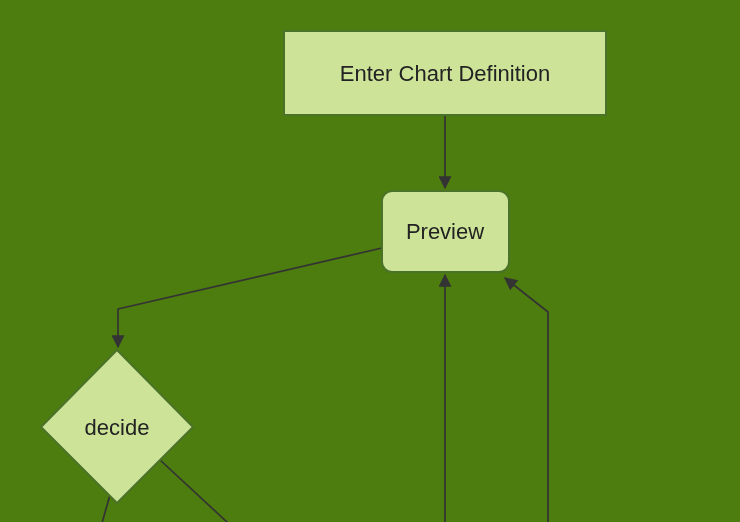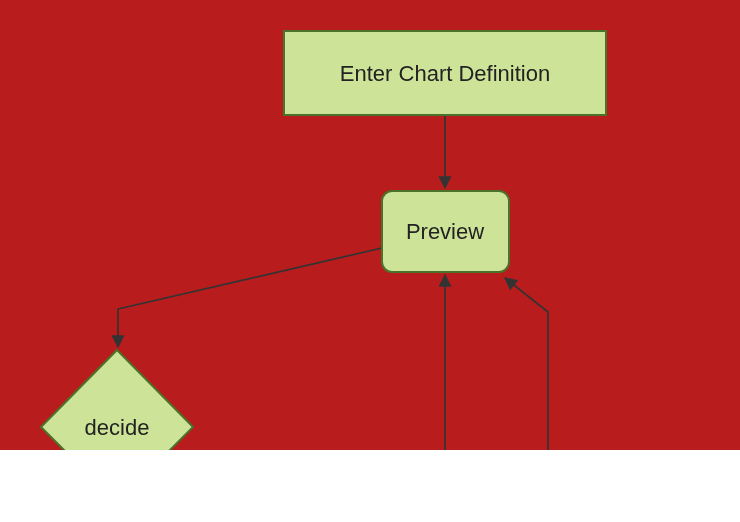--- a/index.html
+++ b/index.html
@@ -3,22 +3,22 @@
 <meta charset="utf-8">
 <style>
   html, body {
     margin: 0;
     padding: 0;
     background: #ffffff;
   }
   .stage {
     position: relative;
     width: 740px;
-    height: 450px;
-    background: #b91c1c;
+    height: 522px;
+    background: #4d7c0f;
     overflow: hidden;
   }
   .stage svg {
     display: block;
     width: 740px;
     height: 522px;
   }
   .stage svg text {
     font-family: "Liberation Sans", "DejaVu Sans", sans-serif;
     user-select: none;

